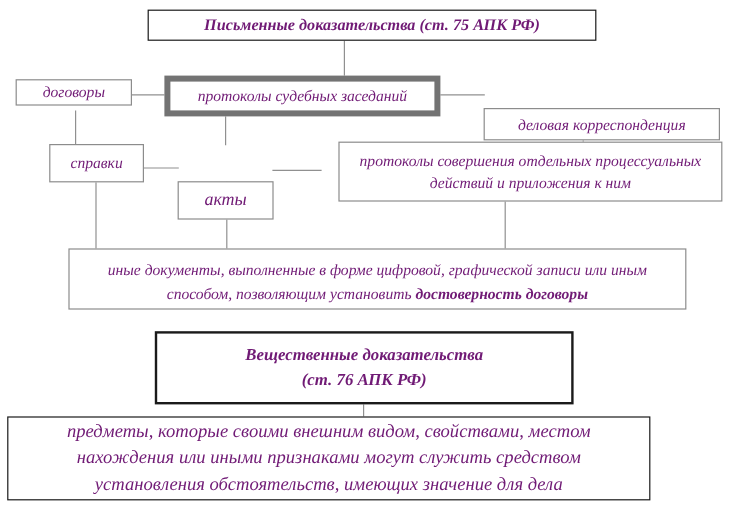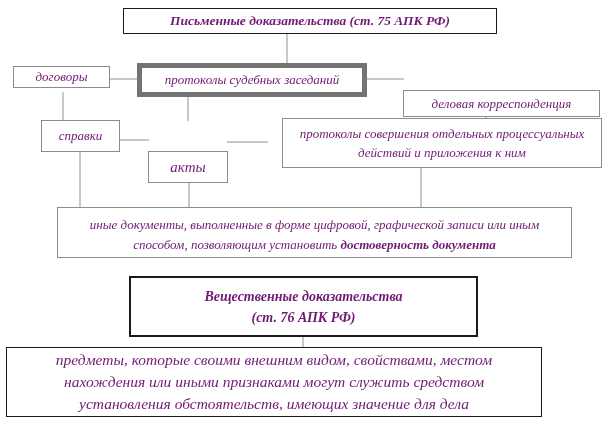--- a/index.html
+++ b/index.html
@@ -92,21 +92,21 @@
 
   <div id="box-akty" class="box border-light">
     <span>акты</span>
   </div>
 
   <div id="box-protokoly-dey" class="box border-light">
     <span>протоколы совершения отдельных процессуальных действий и приложения к ним</span>
   </div>
 
   <div id="box-inye" class="box border-light">
-    <span>иные документы, выполненные в форме цифровой, графической записи или иным способом, позволяющим установить </span><span class="bold">достоверность документа</span>
+    <span>иные документы, выполненные в форме цифровой, графической записи или иным способом, позволяющим установить </span><span class="bold">достоверность договоры</span>
   </div>
 
   <div id="box-veshch" class="box border-strong">
     <span>Вещественные доказательства</span>
     <span>(ст. 76 АПК РФ)</span>
   </div>
 
   <div id="box-predmety" class="box border-strong-thin">
     <span>предметы, которые своими внешним видом, свойствами, местом нахождения или иными признаками могут служить средством установления обстоятельств, имеющих значение для дела</span>
   </div>

